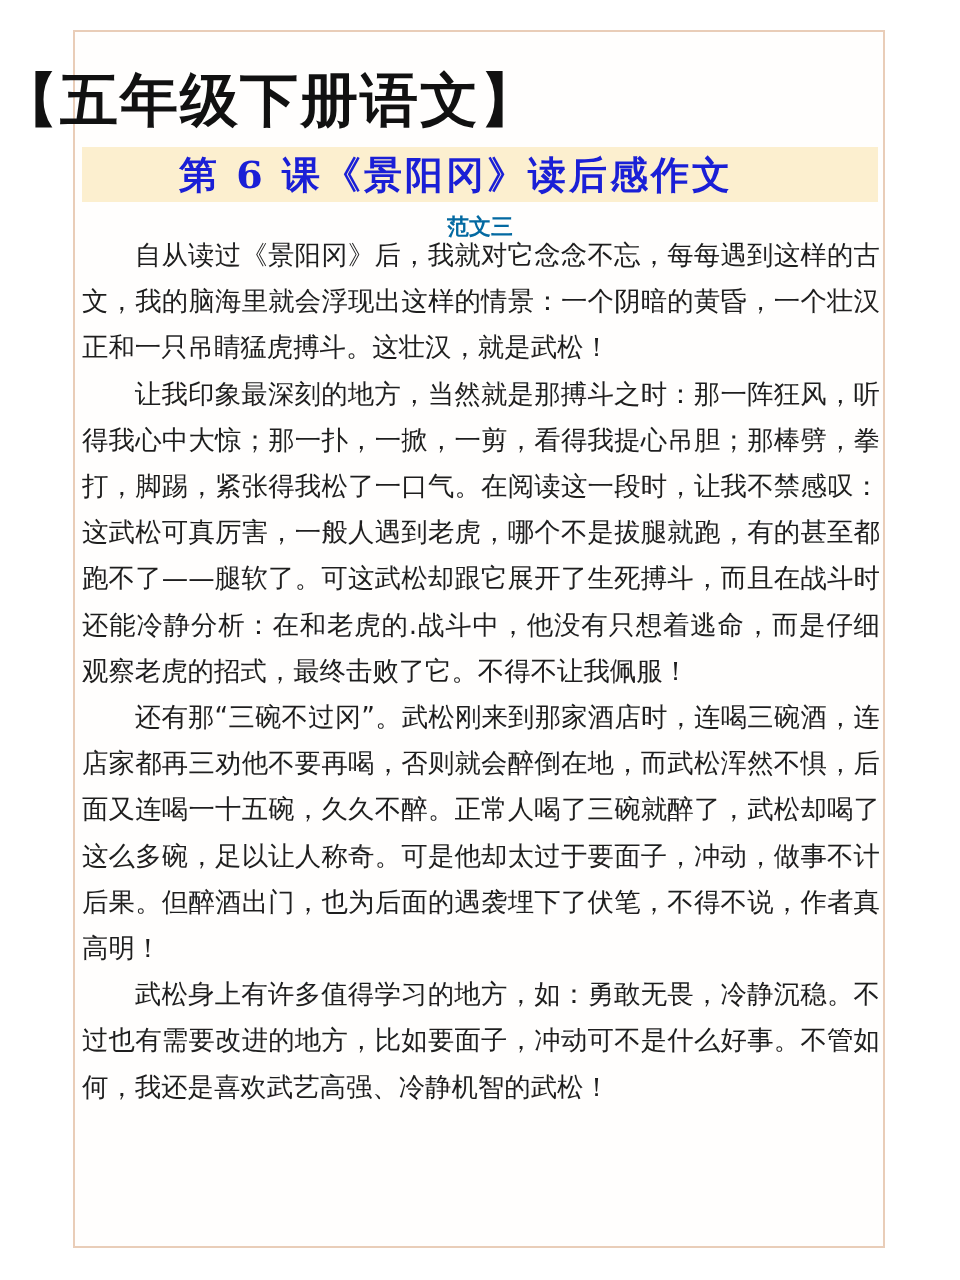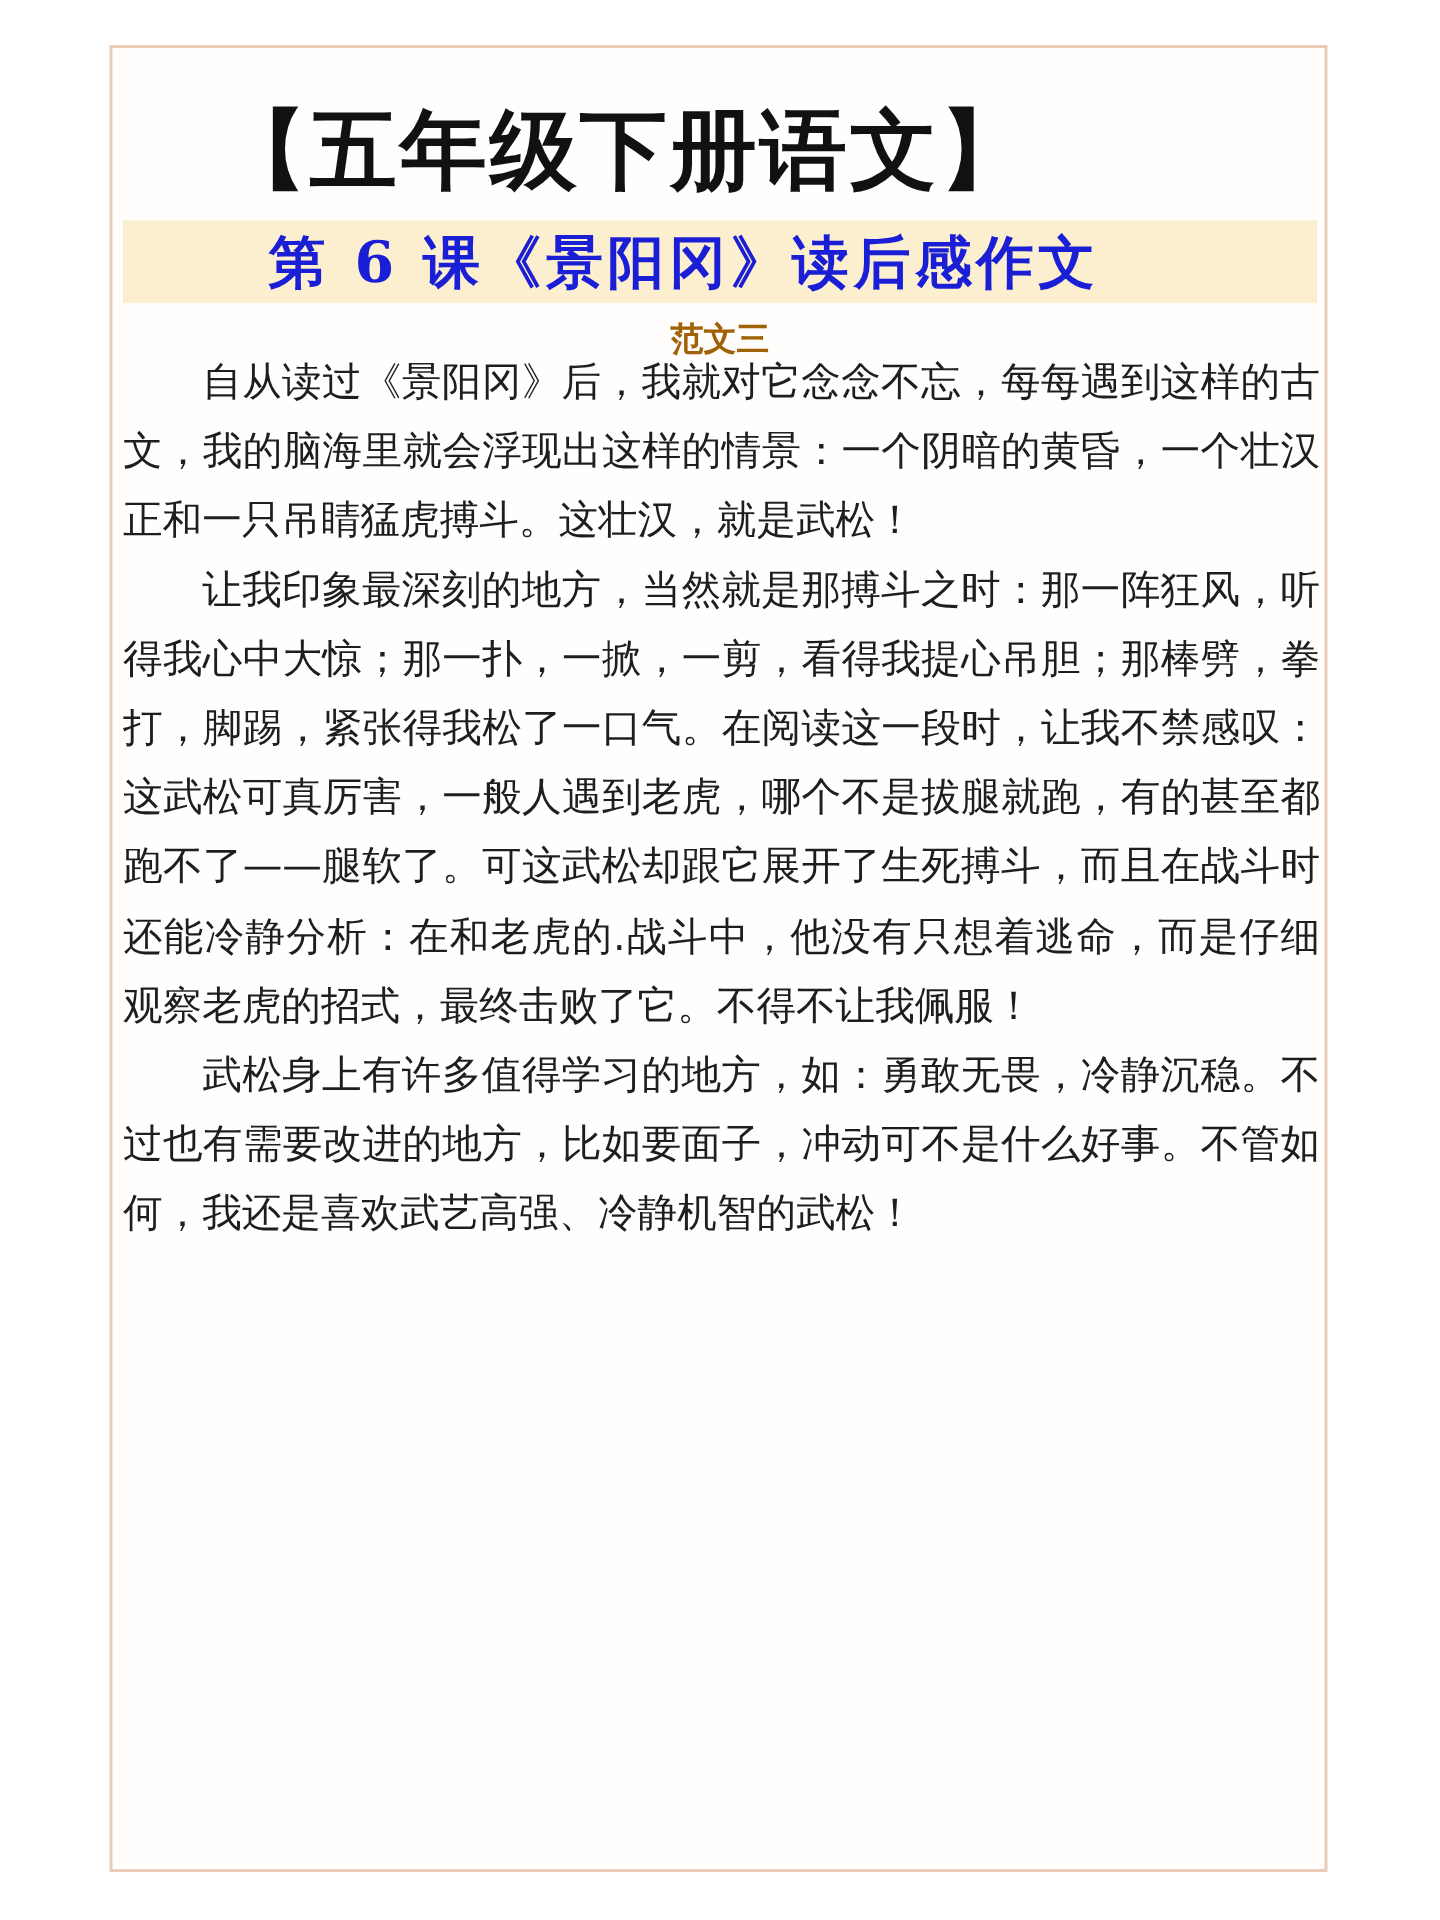--- a/index.html
+++ b/index.html
@@ -22,21 +22,21 @@
       height: 1218px;
       border: 2px solid #e9cdb8;
       box-sizing: border-box;
       background: #fffefd;
     }
     .main-title {
       position: absolute;
       left: 0;
       top: 62px;
       width: 833px;
-      text-align: center;
+      text-align: left;
       font-family: "DejaVu Serif", "Liberation Serif", serif;
       font-weight: bold;
       font-size: 58px;
       line-height: 76px;
       color: #111111;
       letter-spacing: 2px;
     }
     .subtitle-band {
       position: absolute;
       left: 82px;
@@ -61,21 +61,21 @@
     }
     .essay-label {
       position: absolute;
       left: 0;
       top: 212px;
       width: 960px;
       text-align: center;
       font-weight: bold;
       font-size: 22px;
       line-height: 30px;
-      color: #a16207;
+      color: #0369a1;
     }
     .essay {
       position: absolute;
       left: 82px;
       top: 232px;
       width: 798px;
       font-size: 26.4px;
       line-height: 46.2px;
       color: #1e1e1e;
       text-align: justify;
@@ -94,14 +94,15 @@
 <h1 class="main-title" style="margin:0;">【五年级下册语文】</h1>
 
 <div class="subtitle-band"></div>
 <h2 class="subtitle" style="margin:0;">第 6 课《景阳冈》读后感作文</h2>
 
 <div class="essay-label">范文三</div>
 
 <div class="essay">
   <p>自从读过《景阳冈》后，我就对它念念不忘，每每遇到这样的古文，我的脑海里就会浮现出这样的情景：一个阴暗的黄昏，一个壮汉正和一只吊睛猛虎搏斗。这壮汉，就是武松！</p>
   <p>让我印象最深刻的地方，当然就是那搏斗之时：那一阵狂风，听得我心中大惊；那一扑，一掀，一剪，看得我提心吊胆；那棒劈，拳打，脚踢，紧张得我松了一口气。在阅读这一段时，让我不禁感叹：这武松可真厉害，一般人遇到老虎，哪个不是拔腿就跑，有的甚至都跑不了——腿软了。可这武松却跟它展开了生死搏斗，而且在战斗时还能冷静分析：在和老虎的.战斗中，他没有只想着逃命，而是仔细观察老虎的招式，最终击败了它。不得不让我佩服！</p>
+  <p>还有那“三碗不过冈”。武松刚来到那家酒店时，连喝三碗酒，连店家都再三劝他不要再喝，否则就会醉倒在地，而武松浑然不惧，后面又连喝一十五碗，久久不醉。正常人喝了三碗就醉了，武松却喝了这么多碗，足以让人称奇。可是他却太过于要面子，冲动，做事不计后果。但醉酒出门，也为后面的遇袭埋下了伏笔，不得不说，作者真高明！</p>
   <p>武松身上有许多值得学习的地方，如：勇敢无畏，冷静沉稳。不过也有需要改进的地方，比如要面子，冲动可不是什么好事。不管如何，我还是喜欢武艺高强、冷静机智的武松！</p>
 </div>
 
 </body></html>

